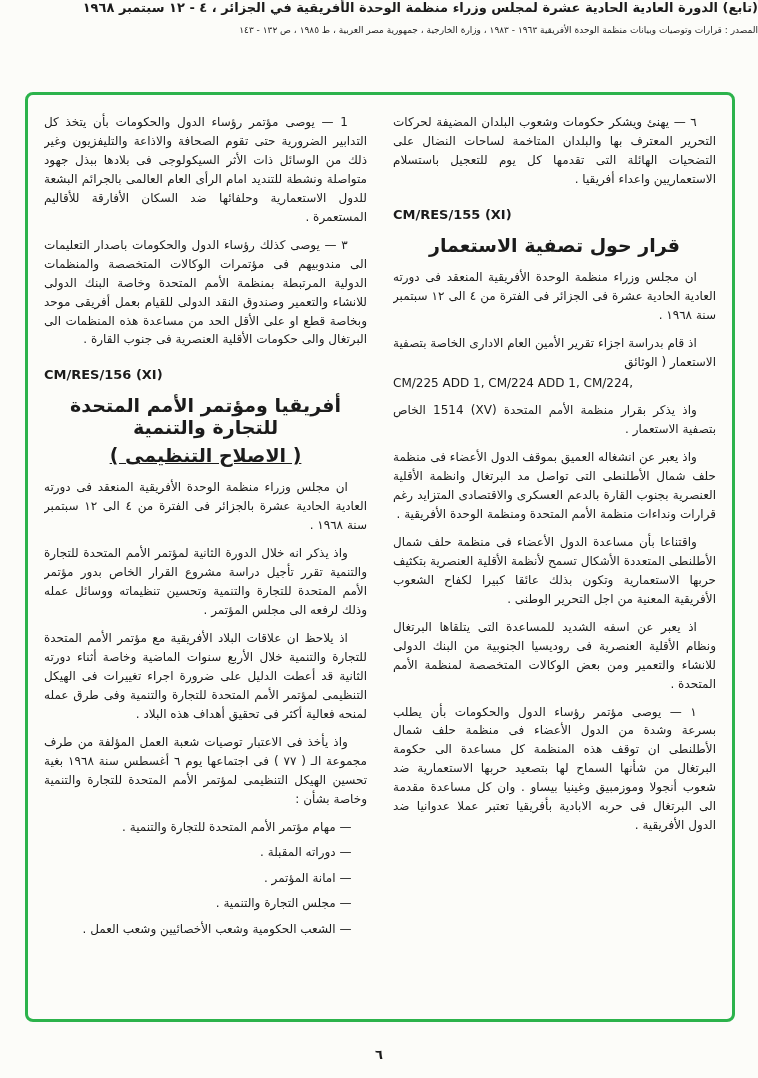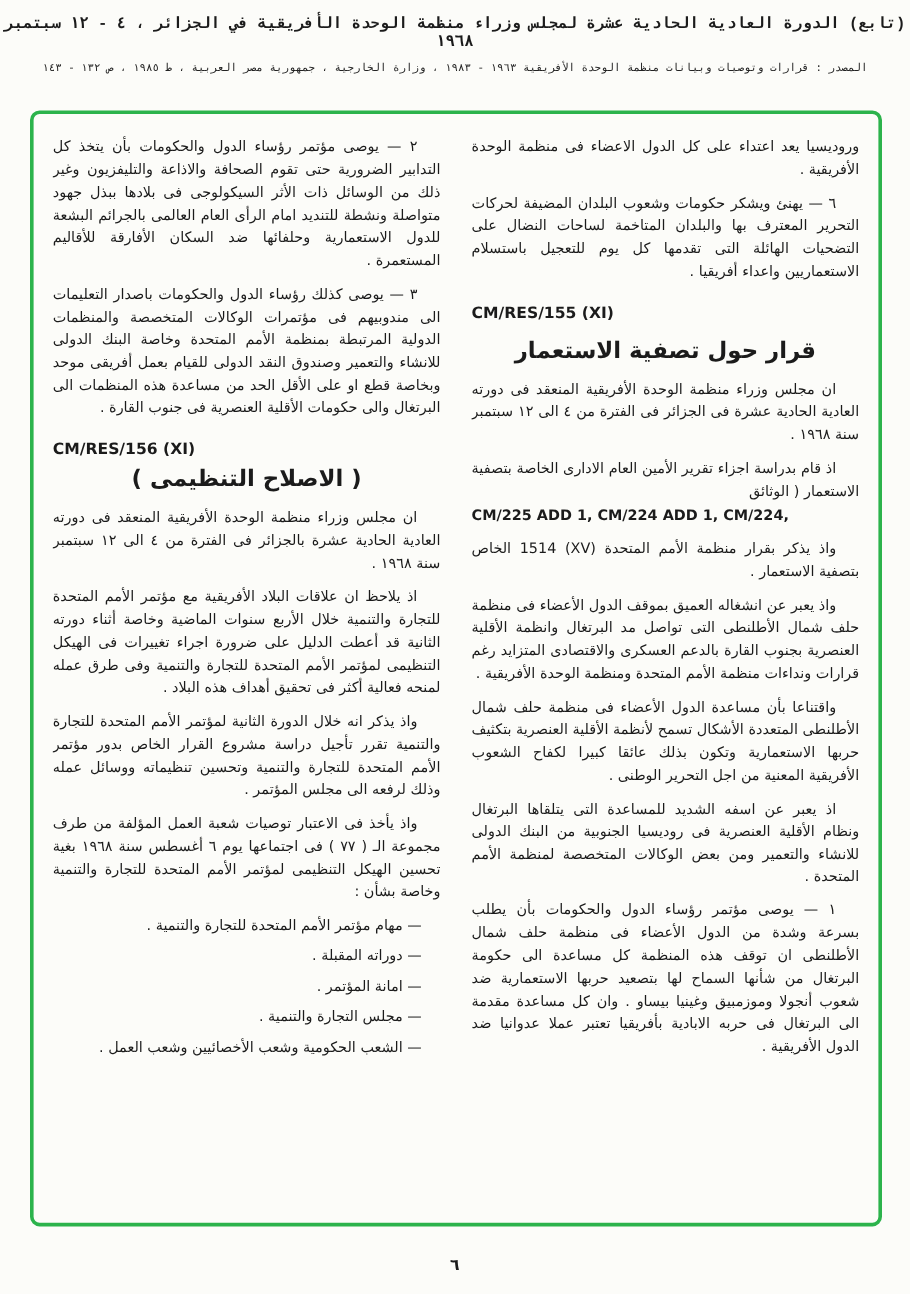--- a/index.html
+++ b/index.html
@@ -10,23 +10,20 @@
     background: #fcfcf9;
     color: #1b1b1b;
     font-family: "DejaVu Sans", sans-serif;
     position: relative;
     overflow: hidden;
   }
 
   
   .doc-header {
     direction: rtl;
-    text-align: center;
-    padding-top: 12px;
-    font-family: Liberation Mono, monospace;
   }
   .doc-title {
     font-size: 13px;
     font-weight: bold;
     letter-spacing: 0.2px;
   }
   .doc-source {
     font-size: 9px;
     margin-top: 10px;
     color: #222;
@@ -71,26 +68,26 @@
     font-weight: bold;
     font-size: 13px;
     margin: 18px 0 12px 0;
   }
   .res-title {
     text-align: center;
     font-weight: bold;
     font-size: 19px;
     margin: 0 0 12px 0;
   }
-  .res-title.sub { margin-top: -6px; }
+  .res-title.sub { margin-top: -6px; text-decoration: underline; }
 
   .doc-refs {
     direction: ltr;
     text-align: left;
-    font-weight: bold;
+    font-weight: normal;
     font-size: 12px;
     line-height: 1.55;
     margin: 0 0 9px 0;
     white-space: nowrap;
   }
 
   .list { margin-top: 2px; }
   .list-item {
     font-size: 12px;
     line-height: 1.55;
@@ -113,44 +110,44 @@
 
 <div class="doc-header">
   <div class="doc-title">(تابع) الدورة العادية الحادية عشرة لمجلس وزراء منظمة الوحدة الأفريقية في الجزائر ، ٤ - ١٢ سبتمبر ١٩٦٨</div>
   <div class="doc-source">المصدر : قرارات وتوصيات وبيانات منظمة الوحدة الأفريقية ١٩٦٣ - ١٩٨٣ ، وزارة الخارجية ، جمهورية مصر العربية ، ط ١٩٨٥ ، ص ١٣٢ - ١٤٣</div>
 </div>
 
 <div class="content-box">
   <div class="columns">
 
     <div class="col">
-      <p class="para no-indent">وروديسيا يعد اعتداء على كل الدول الاعضاء فى منظمة الوحدة الأفريقية .</p>
       <p class="para">٦ — يهنئ ويشكر حكومات وشعوب البلدان المضيفة لحركات التحرير المعترف بها والبلدان المتاخمة لساحات النضال على التضحيات الهائلة التى تقدمها كل يوم للتعجيل باستسلام الاستعماريين واعداء أفريقيا .</p>
       <div class="res-code">CM/RES/155 (XI)</div>
       <div class="res-title">قرار حول تصفية الاستعمار</div>
       <p class="para">ان مجلس وزراء منظمة الوحدة الأفريقية المنعقد فى دورته العادية الحادية عشرة فى الجزائر فى الفترة من ٤ الى ١٢ سبتمبر سنة ١٩٦٨ .</p>
       <p class="para tight">اذ قام بدراسة اجزاء تقرير الأمين العام الادارى الخاصة بتصفية الاستعمار ( الوثائق</p>
       <div class="doc-refs">
         <div>CM/225 ADD 1, CM/224 ADD 1, CM/224,</div>
       </div>
       <p class="para">واذ يذكر بقرار منظمة الأمم المتحدة (XV) 1514 الخاص بتصفية الاستعمار .</p>
       <p class="para">واذ يعبر عن انشغاله العميق بموقف الدول الأعضاء فى منظمة حلف شمال الأطلنطى التى تواصل مد البرتغال وانظمة الأقلية العنصرية بجنوب القارة بالدعم العسكرى والاقتصادى المتزايد رغم قرارات ونداءات منظمة الأمم المتحدة ومنظمة الوحدة الأفريقية .</p>
       <p class="para">واقتناعا بأن مساعدة الدول الأعضاء فى منظمة حلف شمال الأطلنطى المتعددة الأشكال تسمح لأنظمة الأقلية العنصرية بتكثيف حربها الاستعمارية وتكون بذلك عائقا كبيرا لكفاح الشعوب الأفريقية المعنية من اجل التحرير الوطنى .</p>
       <p class="para">اذ يعبر عن اسفه الشديد للمساعدة التى يتلقاها البرتغال ونظام الأقلية العنصرية فى روديسيا الجنوبية من البنك الدولى للانشاء والتعمير ومن بعض الوكالات المتخصصة لمنظمة الأمم المتحدة .</p>
       <p class="para">١ — يوصى مؤتمر رؤساء الدول والحكومات بأن يطلب بسرعة وشدة من الدول الأعضاء فى منظمة حلف شمال الأطلنطى ان توقف هذه المنظمة كل مساعدة الى حكومة البرتغال من شأنها السماح لها بتصعيد حربها الاستعمارية ضد شعوب أنجولا وموزمبيق وغينيا بيساو . وان كل مساعدة مقدمة الى البرتغال فى حربه الابادية بأفريقيا تعتبر عملا عدوانيا ضد الدول الأفريقية .</p>
     </div>
 
     <div class="col">
-      <p class="para">٢ — يوصى مؤتمر رؤساء الدول والحكومات بأن يتخذ كل التدابير الضرورية حتى تقوم الصحافة والاذاعة والتليفزيون وغير ذلك من الوسائل ذات الأثر السيكولوجى فى بلادها ببذل جهود متواصلة ونشطة للتنديد امام الرأى العام العالمى بالجرائم البشعة للدول الاستعمارية وحلفائها ضد السكان الأفارقة للأقاليم المستعمرة .</p>
+      <p class="para">1 — يوصى مؤتمر رؤساء الدول والحكومات بأن يتخذ كل التدابير الضرورية حتى تقوم الصحافة والاذاعة والتليفزيون وغير ذلك من الوسائل ذات الأثر السيكولوجى فى بلادها ببذل جهود متواصلة ونشطة للتنديد امام الرأى العام العالمى بالجرائم البشعة للدول الاستعمارية وحلفائها ضد السكان الأفارقة للأقاليم المستعمرة .</p>
       <p class="para">٣ — يوصى كذلك رؤساء الدول والحكومات باصدار التعليمات الى مندوبيهم فى مؤتمرات الوكالات المتخصصة والمنظمات الدولية المرتبطة بمنظمة الأمم المتحدة وخاصة البنك الدولى للانشاء والتعمير وصندوق النقد الدولى للقيام بعمل أفريقى موحد وبخاصة قطع او على الأقل الحد من مساعدة هذه المنظمات الى البرتغال والى حكومات الأقلية العنصرية فى جنوب القارة .</p>
       <div class="res-code">CM/RES/156 (XI)</div>
+      <div class="res-title">أفريقيا ومؤتمر الأمم المتحدة للتجارة والتنمية</div>
       <div class="res-title sub">( الاصلاح التنظيمى )</div>
       <p class="para">ان مجلس وزراء منظمة الوحدة الأفريقية المنعقد فى دورته العادية الحادية عشرة بالجزائر فى الفترة من ٤ الى ١٢ سبتمبر سنة ١٩٦٨ .</p>
+      <p class="para">واذ يذكر انه خلال الدورة الثانية لمؤتمر الأمم المتحدة للتجارة والتنمية تقرر تأجيل دراسة مشروع القرار الخاص بدور مؤتمر الأمم المتحدة للتجارة والتنمية وتحسين تنظيماته ووسائل عمله وذلك لرفعه الى مجلس المؤتمر .</p>
       <p class="para">اذ يلاحظ ان علاقات البلاد الأفريقية مع مؤتمر الأمم المتحدة للتجارة والتنمية خلال الأربع سنوات الماضية وخاصة أثناء دورته الثانية قد أعطت الدليل على ضرورة اجراء تغييرات فى الهيكل التنظيمى لمؤتمر الأمم المتحدة للتجارة والتنمية وفى طرق عمله لمنحه فعالية أكثر فى تحقيق أهداف هذه البلاد .</p>
-      <p class="para">واذ يذكر انه خلال الدورة الثانية لمؤتمر الأمم المتحدة للتجارة والتنمية تقرر تأجيل دراسة مشروع القرار الخاص بدور مؤتمر الأمم المتحدة للتجارة والتنمية وتحسين تنظيماته ووسائل عمله وذلك لرفعه الى مجلس المؤتمر .</p>
       <p class="para">واذ يأخذ فى الاعتبار توصيات شعبة العمل المؤلفة من طرف مجموعة الـ ( ٧٧ ) فى اجتماعها يوم ٦ أغسطس سنة ١٩٦٨ بغية تحسين الهيكل التنظيمى لمؤتمر الأمم المتحدة للتجارة والتنمية وخاصة بشأن :</p>
       <div class="list">
         <div class="list-item">— مهام مؤتمر الأمم المتحدة للتجارة والتنمية .</div>
         <div class="list-item">— دوراته المقبلة .</div>
         <div class="list-item">— امانة المؤتمر .</div>
         <div class="list-item">— مجلس التجارة والتنمية .</div>
         <div class="list-item">— الشعب الحكومية وشعب الأخصائيين وشعب العمل .</div>
       </div>
     </div>
 

